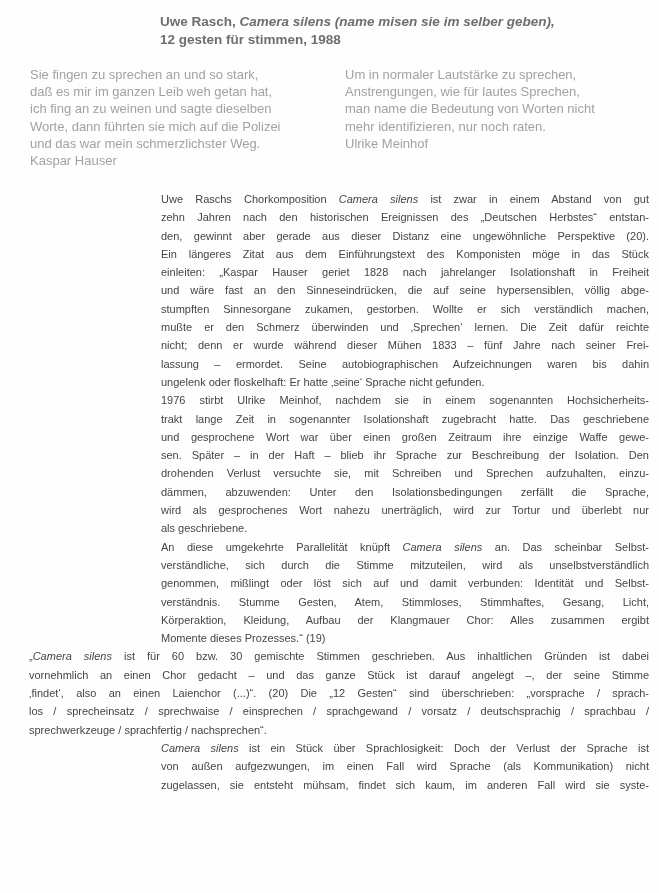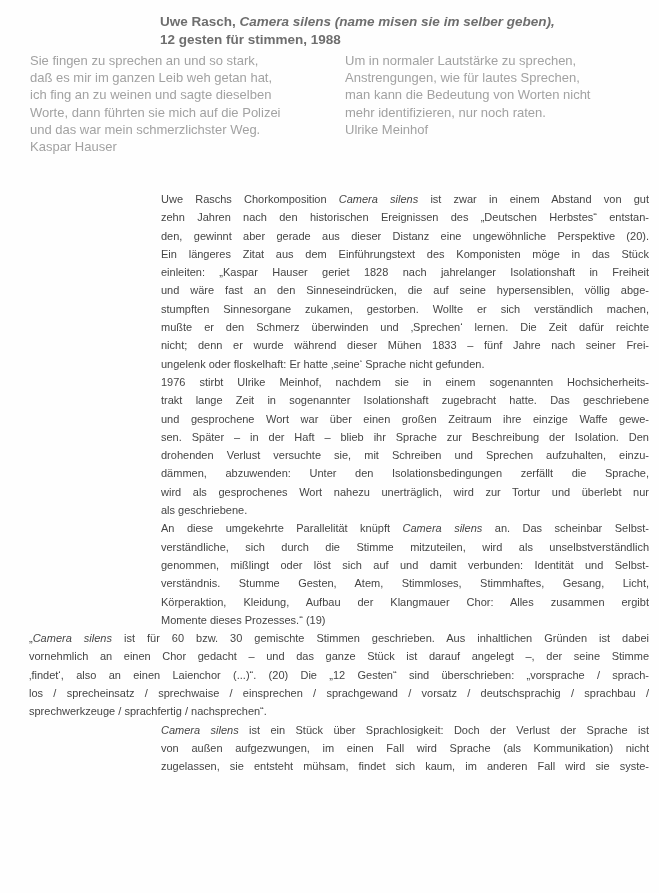--- a/index.html
+++ b/index.html
@@ -18,21 +18,21 @@
     position: absolute;
     left: 160px; top: 13px;
     width: 470px;
     font-size: 13.5px;
     line-height: 17.5px;
     font-weight: bold;
     color: var(--title-color, #6e6e6e);
   }
   .epigraphs {
     position: absolute;
-    left: 30px; top: 52px;
+    left: 30px; top: 66px;
     width: 618px;
     display: flex;
     color: var(--quote-color, #a2a2a2);
     font-size: 13px;
     line-height: 17.2px;
   }
   .epigraph { flex: none; }
   .epigraph.left  { width: 315px; }
   .epigraph.right { width: 303px; }
   .body-text {
@@ -71,37 +71,38 @@
         <div class="qline">Sie fingen zu sprechen an und so stark,</div>
         <div class="qline">daß es mir im ganzen Leib weh getan hat,</div>
         <div class="qline">ich fing an zu weinen und sagte dieselben</div>
         <div class="qline">Worte, dann führten sie mich auf die Polizei</div>
         <div class="qline">und das war mein schmerzlichster Weg.</div>
         <div class="qline">Kaspar Hauser</div>
       </div>
     <div class="epigraph right">
         <div class="qline">Um in normaler Lautstärke zu sprechen,</div>
         <div class="qline">Anstrengungen, wie für lautes Sprechen,</div>
-        <div class="qline">man kann die Bedeutung von Worten nicht</div>
+        <div class="qline">man name die Bedeutung von Worten nicht</div>
         <div class="qline">mehr identifizieren, nur noch raten.</div>
         <div class="qline">Ulrike Meinhof</div>
       </div>
   </section>
 
   <section class="body-text">
       <div class="block indent">
         <div class="line"><span>Uwe Raschs Chorkomposition </span><span class="it">Camera silens</span><span> ist zwar in einem Abstand von gut</span></div>
         <div class="line"><span>zehn Jahren nach den historischen Ereignissen des „Deutschen Herbstes“ entstan-</span></div>
         <div class="line"><span>den, gewinnt aber gerade aus dieser Distanz eine ungewöhnliche Perspektive (20).</span></div>
         <div class="line"><span>Ein längeres Zitat aus dem Einführungstext des Komponisten möge in das Stück</span></div>
         <div class="line"><span>einleiten: „Kaspar Hauser geriet 1828 nach jahrelanger Isolationshaft in Freiheit</span></div>
         <div class="line"><span>und wäre fast an den Sinneseindrücken, die auf seine hypersensiblen, völlig abge-</span></div>
         <div class="line"><span>stumpften Sinnesorgane zukamen, gestorben. Wollte er sich verständlich machen,</span></div>
         <div class="line"><span>mußte er den Schmerz überwinden und ‚Sprechen‘ lernen. Die Zeit dafür reichte</span></div>
         <div class="line"><span>nicht; denn er wurde während dieser Mühen 1833 – fünf Jahre nach seiner Frei-</span></div>
+        <div class="line"><span>lassung – ermordet. Seine autobiographischen Aufzeichnungen waren bis dahin</span></div>
         <div class="line final"><span>ungelenk oder floskelhaft: Er hatte ‚seine‘ Sprache nicht gefunden.</span></div>
       </div>
       <div class="block indent">
         <div class="line"><span>1976 stirbt Ulrike Meinhof, nachdem sie in einem sogenannten Hochsicherheits-</span></div>
         <div class="line"><span>trakt lange Zeit in sogenannter Isolationshaft zugebracht hatte. Das geschriebene</span></div>
         <div class="line"><span>und gesprochene Wort war über einen großen Zeitraum ihre einzige Waffe gewe-</span></div>
         <div class="line"><span>sen. Später – in der Haft – blieb ihr Sprache zur Beschreibung der Isolation. Den</span></div>
         <div class="line"><span>drohenden Verlust versuchte sie, mit Schreiben und Sprechen aufzuhalten, einzu-</span></div>
         <div class="line"><span>dämmen, abzuwenden: Unter den Isolationsbedingungen zerfällt die Sprache,</span></div>
         <div class="line"><span>wird als gesprochenes Wort nahezu unerträglich, wird zur Tortur und überlebt nur</span></div>

